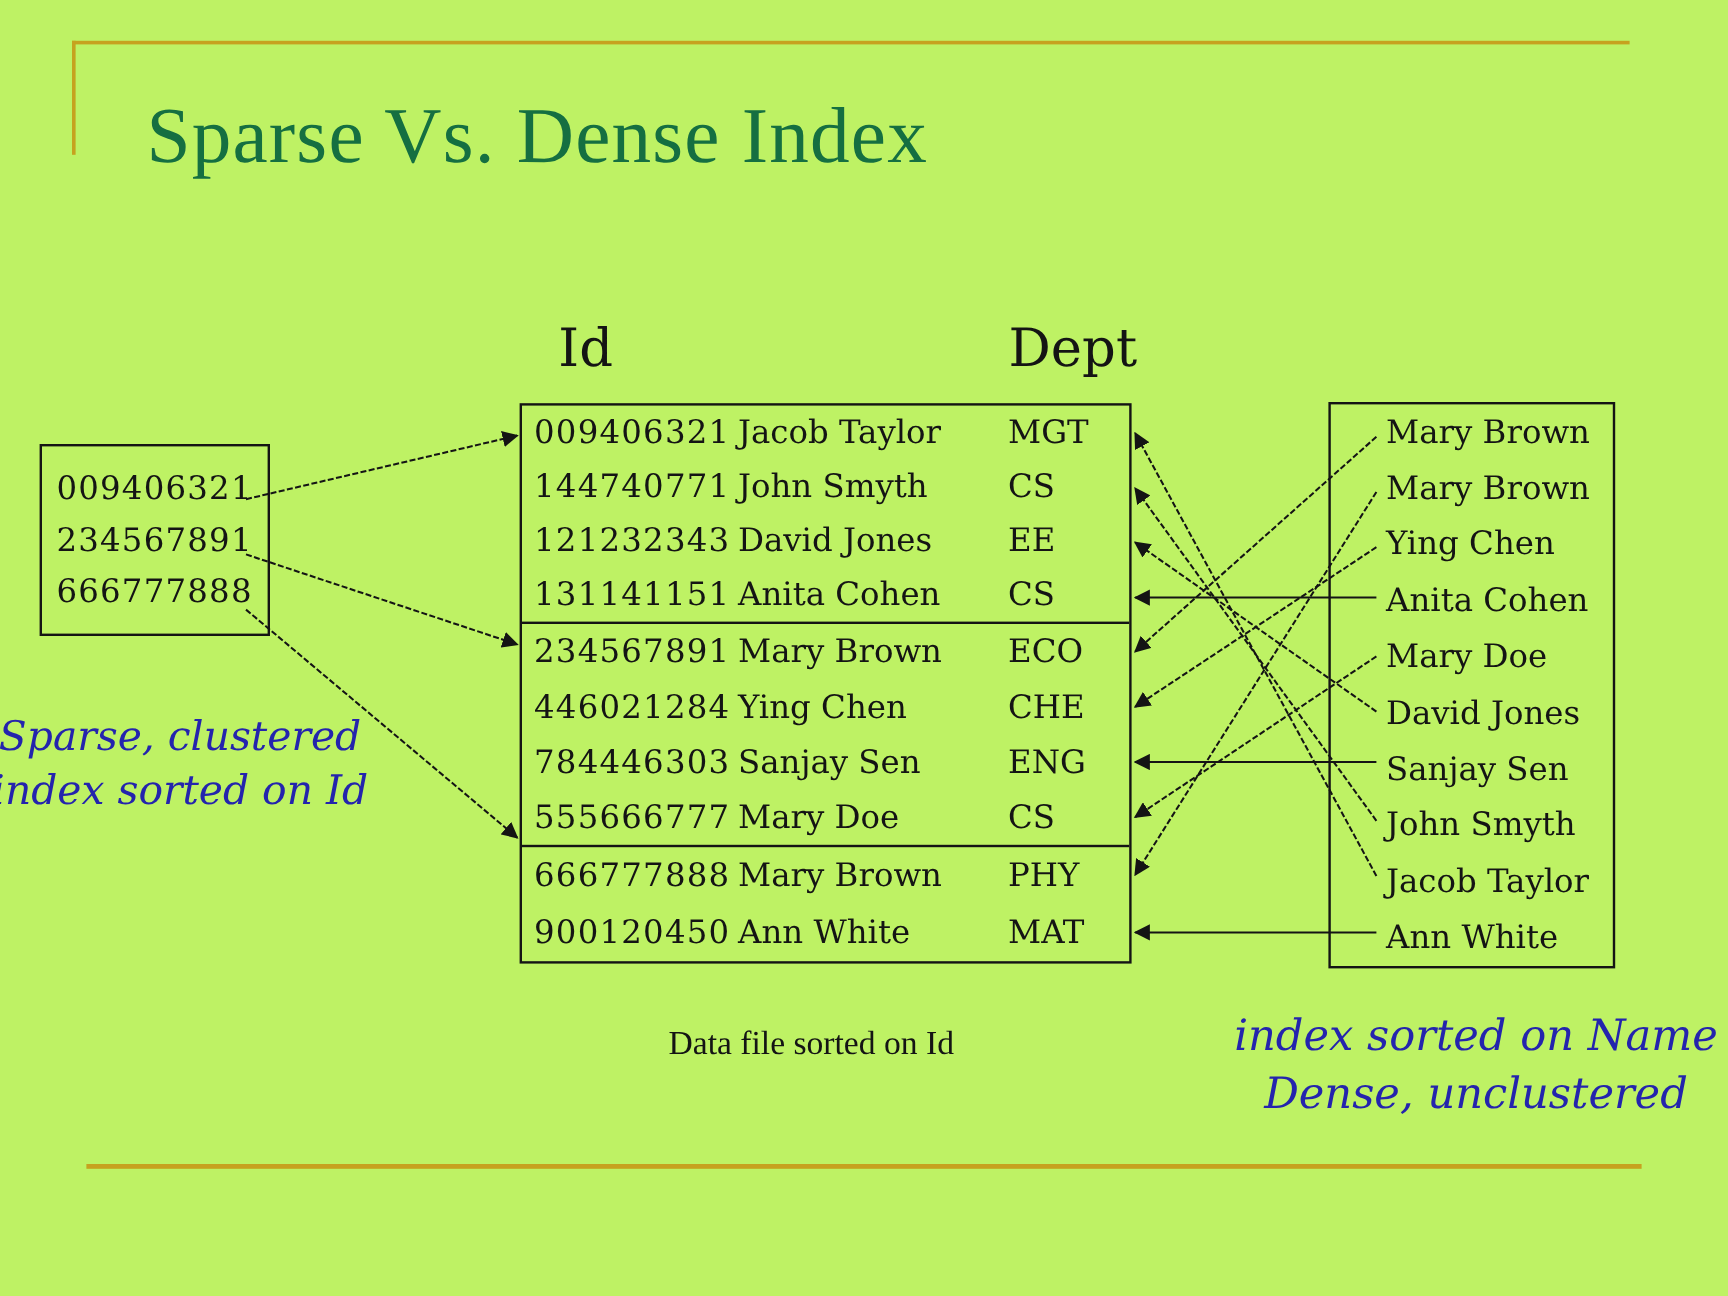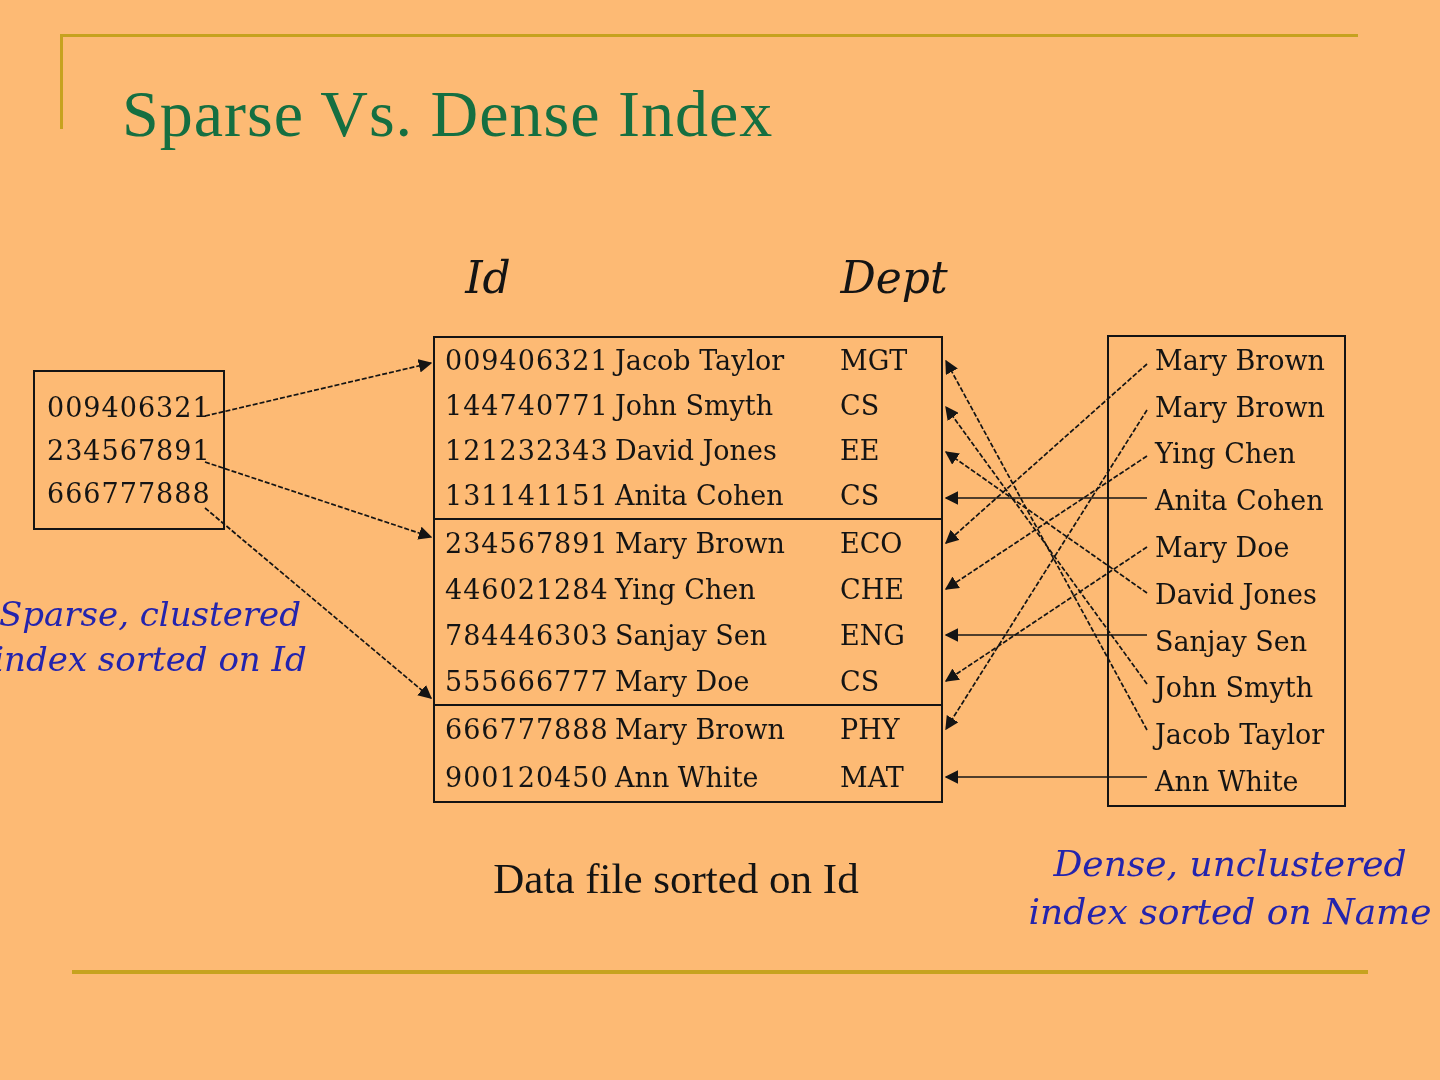--- a/index.html
+++ b/index.html
@@ -1,30 +1,30 @@
 <!DOCTYPE html>
 <html style="--green: #156F41; --gold: #C6A21F; --blue: #2424AD; --ink: #141414;"><head>
 <meta charset="utf-8">
 <style>
   html,body{margin:0;padding:0;background:#fff;}
   .slide{
-    position:relative;width:1440px;height:1080px;background:#fdba74;overflow:hidden;
+    position:relative;width:1440px;height:1080px;background:#bef264;overflow:hidden;
     font-family:"DejaVu Serif","Liberation Serif",serif;color:var(--ink,#141414);
   }
   
   .rule-top{position:absolute;left:60px;top:34px;width:1298px;height:3px;background:var(--gold,#C6A21F);}
   .rule-left{position:absolute;left:60px;top:34px;width:3px;height:95px;background:var(--gold,#C6A21F);}
   .rule-bottom{position:absolute;left:72px;top:970px;width:1296px;height:4px;background:var(--gold,#C6A21F);}
   
   .title{
     position:absolute;left:122px;top:76px;font-size:66px;letter-spacing:1px;
     color:var(--green,#156F41);font-family:"Liberation Serif","DejaVu Serif",serif;white-space:nowrap;
   }
   
-  .colhead{position:absolute;top:252px;transform:translateX(-50%);font-style:italic;font-size:44px;white-space:nowrap;}
+  .colhead{position:absolute;top:265px;transform:translateX(-50%);font-size:44px;white-space:nowrap;}
   .colhead.id{left:488px;}
   .colhead.name{left:677px;}
   .colhead.dept{left:858px;margin-left:36px;}
   
   .sparse-box{
     position:absolute;left:33px;top:370px;width:192px;height:160px;border:2px solid var(--ink,#141414);
     box-sizing:border-box;display:flex;flex-direction:column;justify-content:center;gap:16px;padding-left:12px;
   }
   .srow{font-size:27px;letter-spacing:1px;line-height:1;white-space:nowrap;}
   
@@ -48,21 +48,21 @@
   .xrow{font-size:27px;line-height:1;white-space:nowrap;}
   
   .caption-blue{
     position:absolute;transform:translateX(-50%);text-align:center;font-style:italic;
     color:var(--blue,#2424AD);line-height:1.32;white-space:nowrap;
   }
   .caption-sparse{left:150px;top:592px;font-size:34px;}
   .caption-dense{left:1230px;top:840px;font-size:36px;}
   .caption-data{
     position:absolute;left:676px;top:854px;transform:translateX(-50%);
-    font-size:43px;white-space:nowrap;font-family:"Liberation Serif","DejaVu Serif",serif;
+    font-size:28px;white-space:nowrap;font-family:"Liberation Serif","DejaVu Serif",serif;
   }
   
   .arrows{position:absolute;left:0;top:0;width:1440px;height:1080px;pointer-events:none;}
 </style>
 </head>
 <body>
 
 <div class="slide">
   <div class="rule-top"></div>
   <div class="rule-left"></div>
@@ -173,16 +173,16 @@
     </svg>
 
   <div class="caption-blue caption-sparse">
     <div>Sparse, clustered</div>
     <div>index sorted on Id</div>
   </div>
 
   <div class="caption-data">Data file sorted on Id</div>
 
   <div class="caption-blue caption-dense">
+    <div>index sorted on Name</div>
     <div>Dense, unclustered</div>
-    <div>index sorted on Name</div>
   </div>
 </div>
 
 </body></html>

